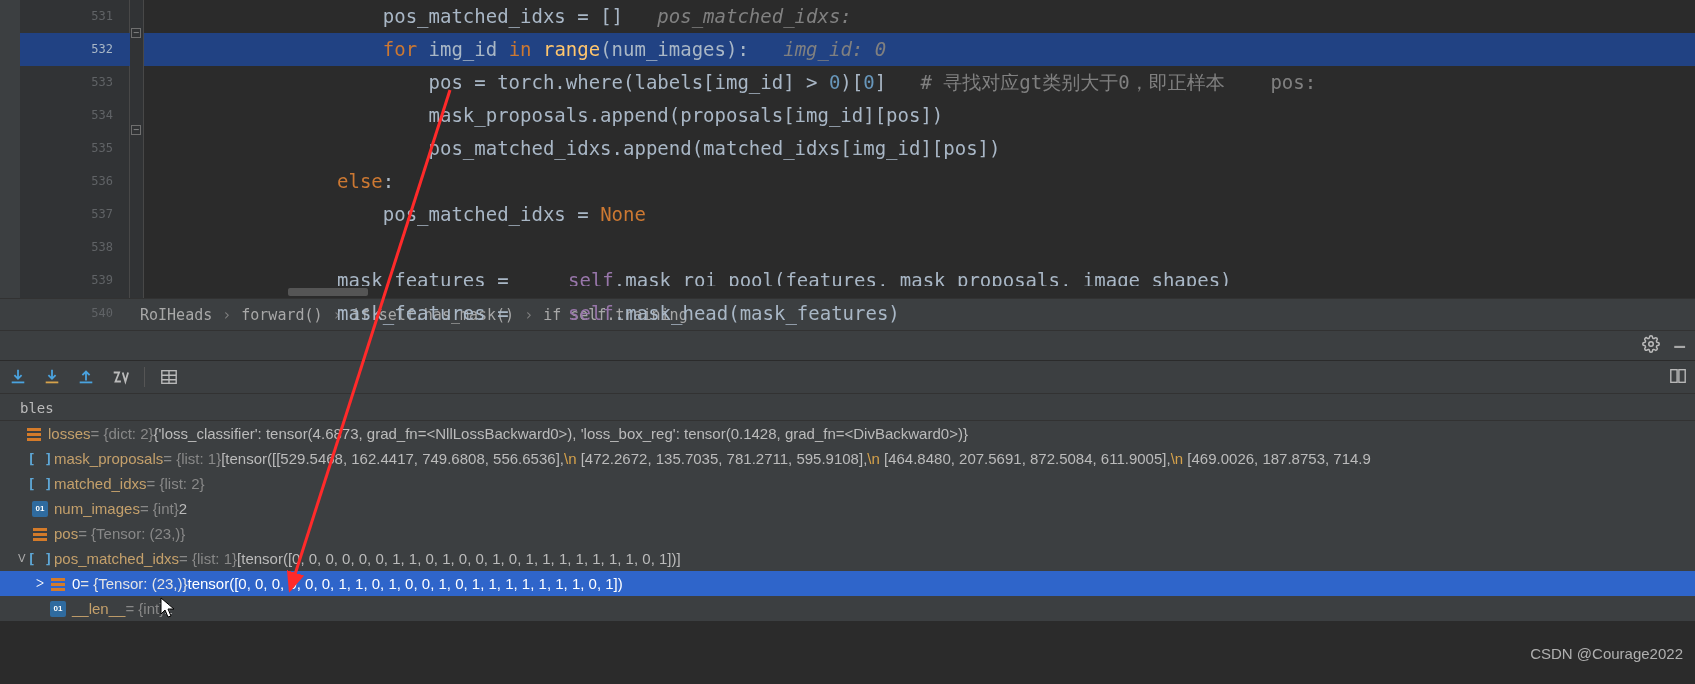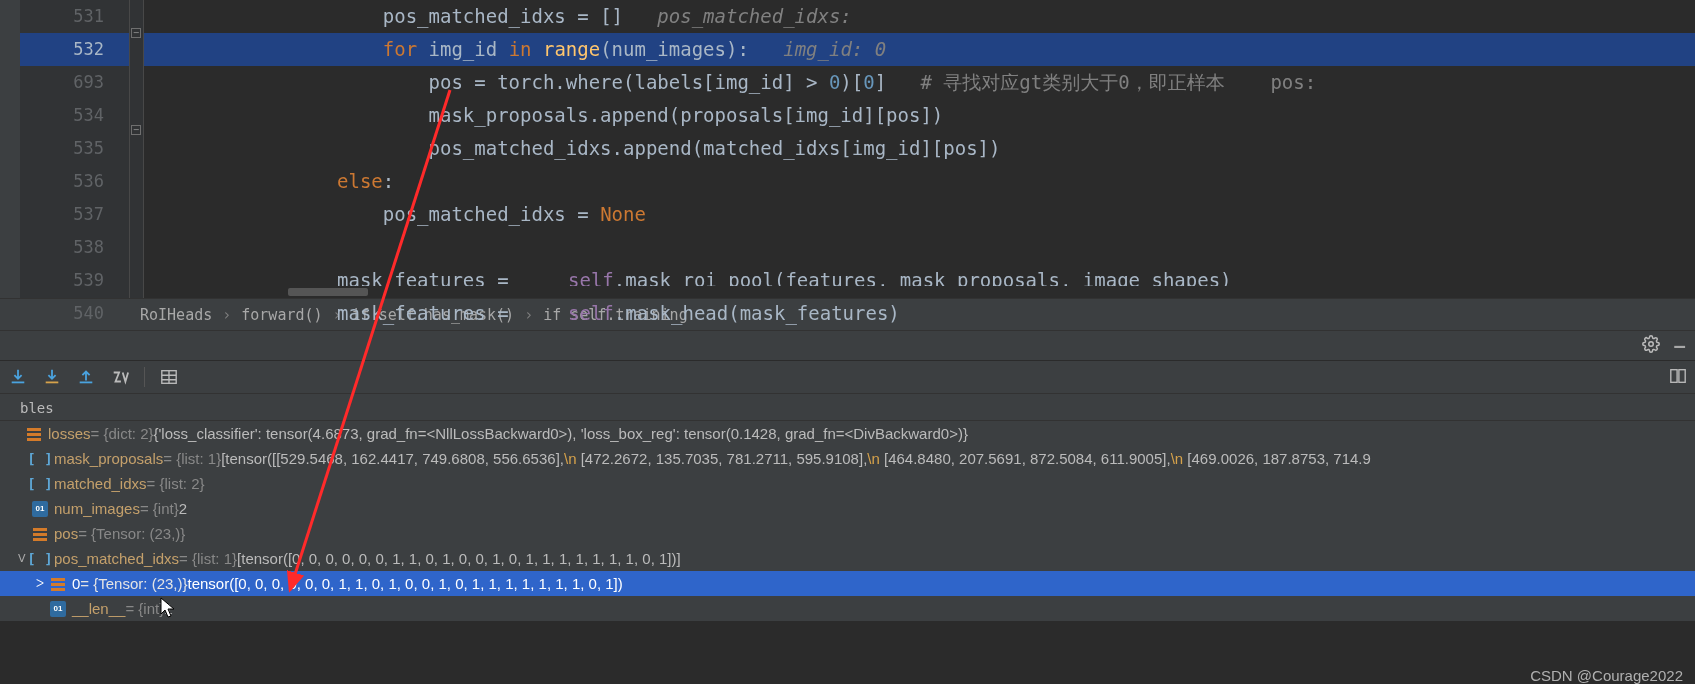--- a/index.html
+++ b/index.html
@@ -22,23 +22,23 @@
     background: #2b2b2b;
   }
   .project-strip {
     width: 20px;
     background: #3c3f41;
   }
   .gutter {
     width: 110px;
     background: #313335;
     color: #606366;
-    font-size: 17px;
+    font-size: 12px;
     text-align: right;
-    padding-right: 25px;
+    padding-right: 16px;
     line-height: 33px;
     border-right: 1px solid #484848;
   }
   .fold-strip {
     width: 14px;
     background: #313335;
     border-right: 1px solid #484848;
     position: relative;
   }
   .fold-mark {
@@ -175,21 +175,21 @@
   .var-type { color: #888; }
   .var-row.sel .var-type { color:#e4e4e4; }
   .var-val { color: #bbb; }
   .var-row.sel .var-val { color:#fff; }
   .nl { color: #d6a24b; }
   .view-link { color:#5b94d6; margin-left:4px;margin-top:36px; }
 
   
   .watermark {
     position: absolute;
-    right: 12px; bottom: 0;
+    right: 12px; bottom: 22px;
     color: #d0d0d0;
     font-size: 15px;
     font-family: Arial, sans-serif;
     opacity: 0.8;
   }
 
   
   .arrow-svg {
     position: absolute;
     top: 0; left: 0;
@@ -208,21 +208,21 @@
   }
 </style>
 </head>
 <body>
 
 <div class="editor">
   <div class="project-strip"></div>
   <div class="gutter" id="gutter">
       <div>531</div>
       <div class="line-highlight">532</div>
-      <div>693</div>
+      <div>533</div>
       <div>534</div>
       <div>535</div>
       <div>536</div>
       <div>537</div>
       <div>538</div>
       <div>539</div>
       <div>540</div>
     </div>
   <div class="fold-strip">
     <div class="fold-mark" style="top:28px">−</div>

